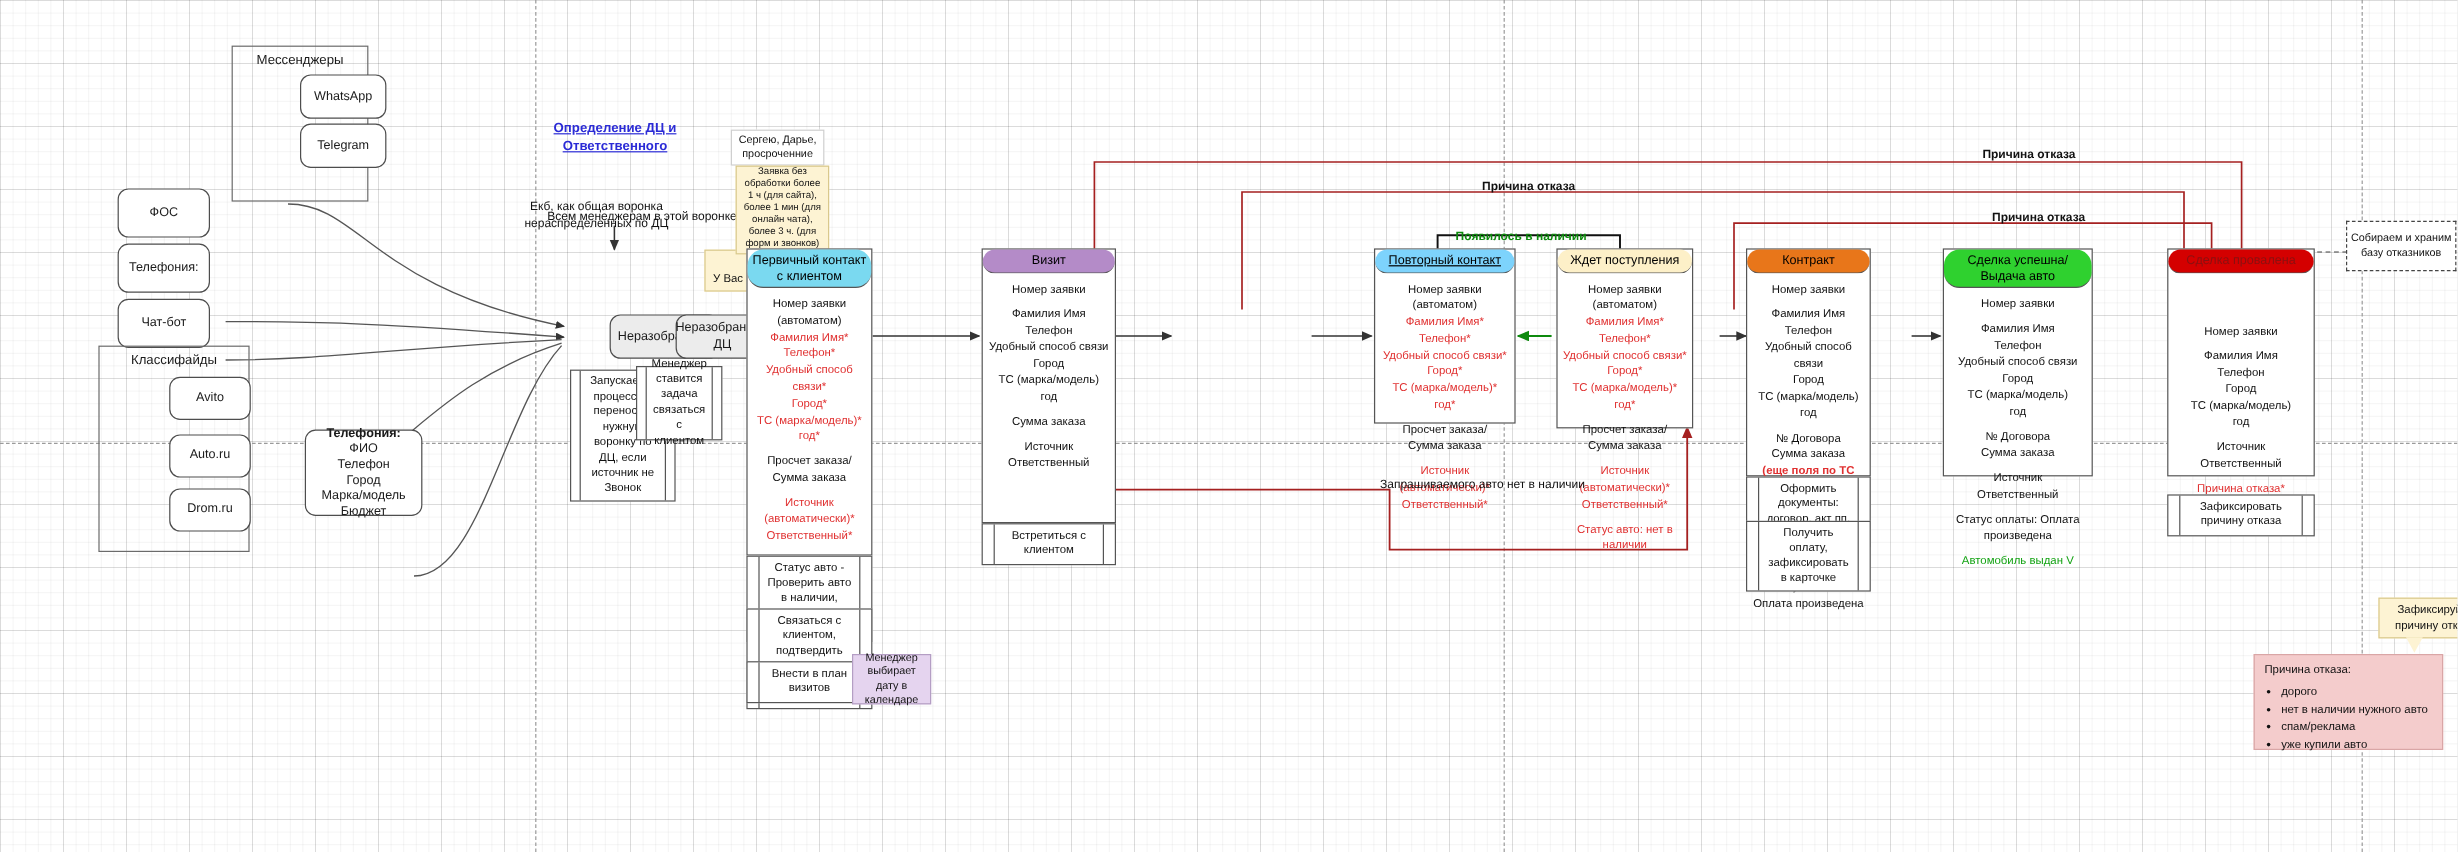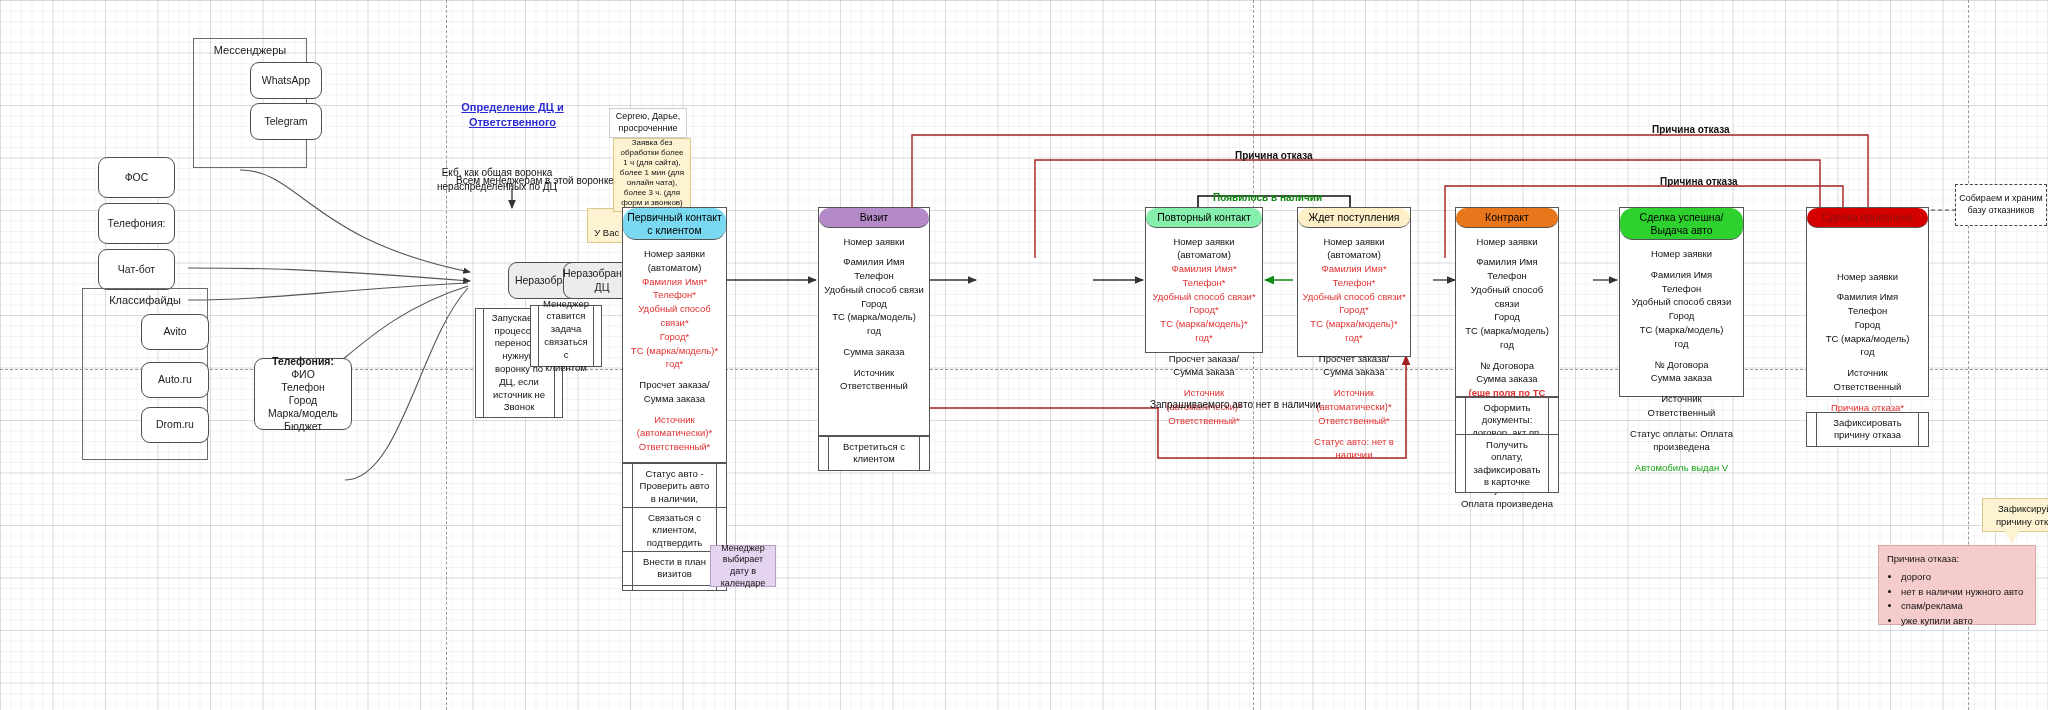--- a/index.html
+++ b/index.html
@@ -270,21 +270,21 @@
       <div class="gap"></div>
       <div>Сумма заказа</div>
       <div class="gap"></div>
       <div>Источник</div>
       <div>Ответственный</div>
     </div>
   </div>
   <div class="node task" style="position:absolute;left:818px;top:436px;width:112px;">Встретиться с клиентом</div>
 
   <div class="stage" style="left:1145px;top:207px;width:118px;height:146px;">
-    <div class="stage-head" style="background:#86efac;">Повторный контакт</div>
+    <div class="stage-head" style="background:#7dd3fc;text-decoration:underline;">Повторный контакт</div>
     <div class="stage-body">
       <div>Номер заявки (автоматом)</div>
       <div class="red">Фамилия Имя*</div>
       <div class="red">Телефон*</div>
       <div class="red">Удобный способ связи*</div>
       <div class="red">Город*</div>
       <div class="red">ТС (марка/модель)*</div>
       <div class="red">год*</div>
       <div class="gap"></div>
       <div>Просчет заказа/</div>

